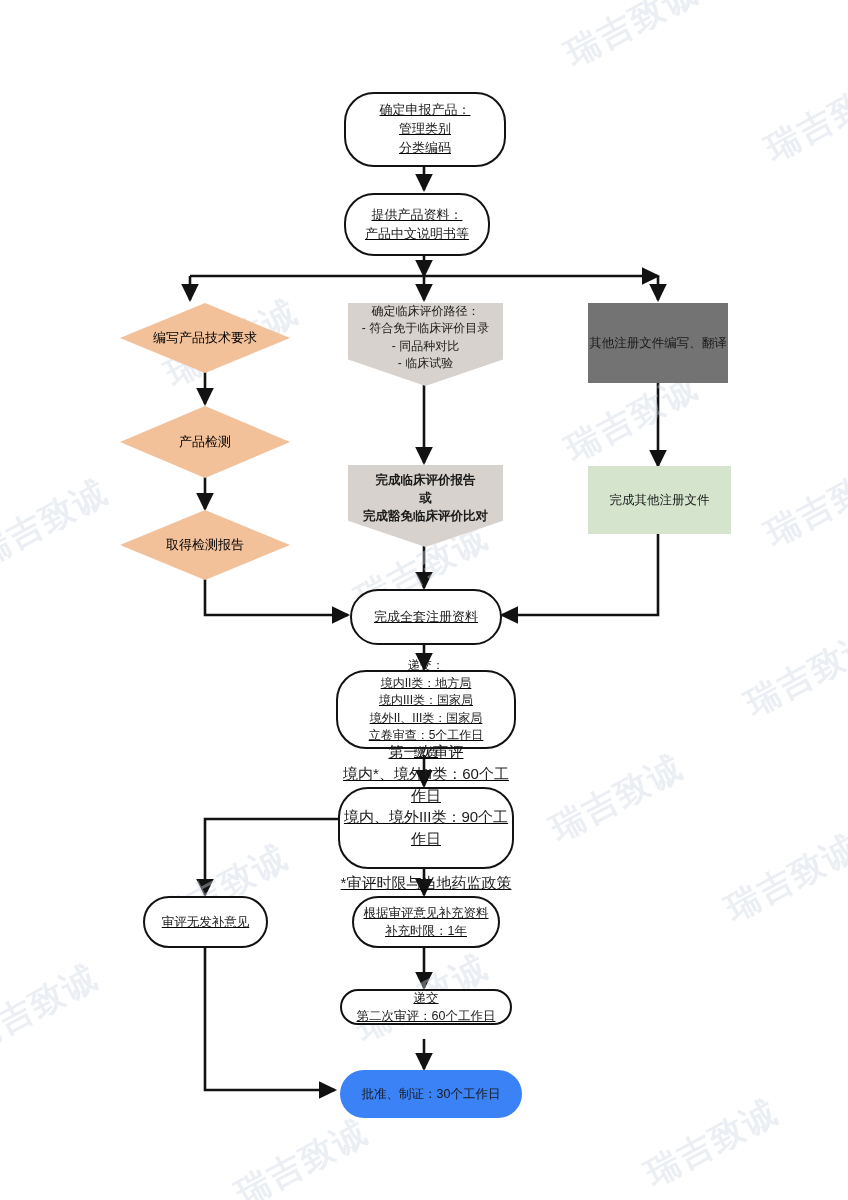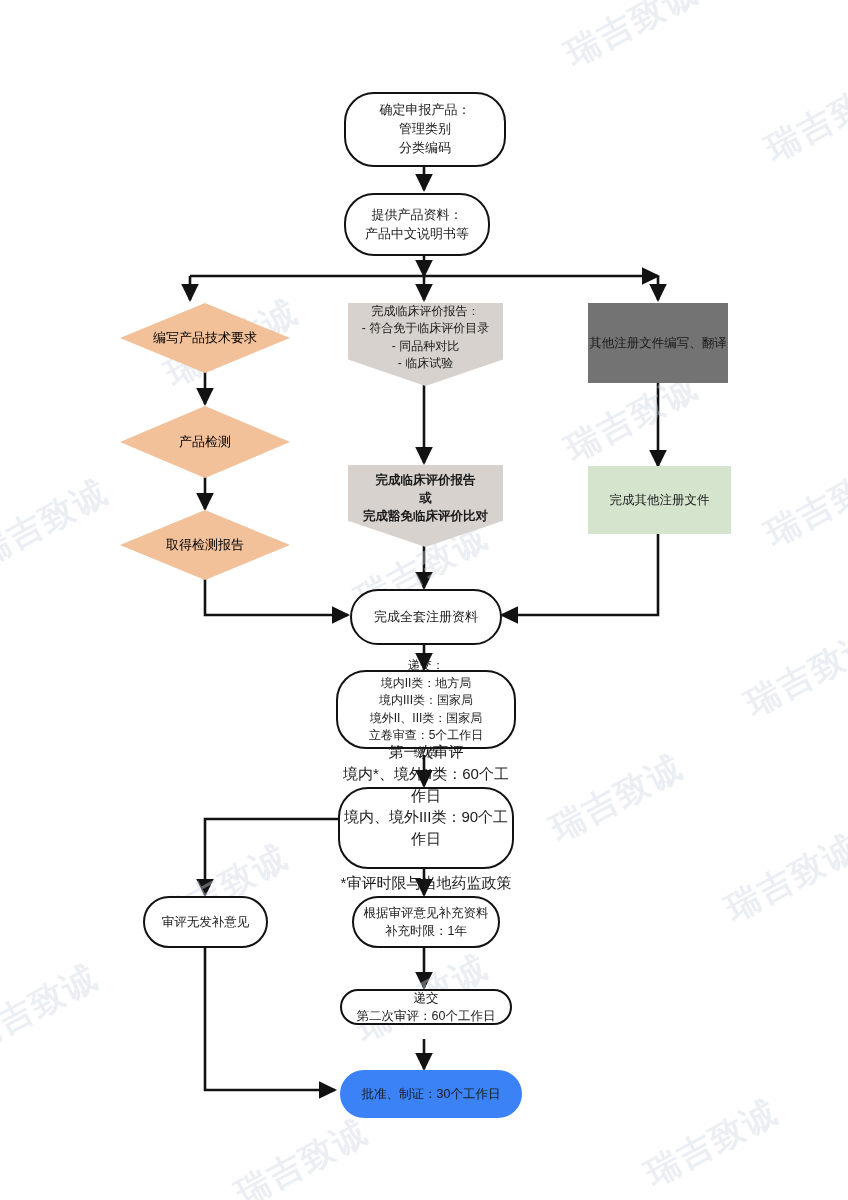--- a/index.html
+++ b/index.html
@@ -9,21 +9,21 @@
     font-family:"Liberation Sans","DejaVu Sans",sans-serif;
     position:relative;overflow:hidden;
   }
   #canvas{position:absolute;inset:0;width:848px;height:1200px;}
   svg.layer{position:absolute;left:0;top:0;width:848px;height:1200px;}
   .node{position:absolute;box-sizing:border-box;display:flex;align-items:center;
         justify-content:center;text-align:center;z-index:3;}
   .node .txt{line-height:1.45;color:#1a1a1a;white-space:pre-line;}
 
   
-  .rrect{background:#ffffff;border:2px solid #121212;border-radius:30px;}
+  .rrect{background:#ffffff;border:2px solid #121212;border-radius:30px;text-decoration:underline;}
   
   .pill{border:none;border-radius:999px;}
   
   .penta{
     clip-path:polygon(0% 0%,100% 0%,100% 68%,50% 100%,0% 68%);
   }
   
   .diamond-wrap{position:absolute;z-index:3;}
   .diamond-shape{position:absolute;inset:0;
      clip-path:polygon(50% 0%,100% 50%,50% 100%,0% 50%);}
@@ -124,21 +124,21 @@
   </div>
 
   <div class="diamond-wrap" style="left:120px;top:510px;width:170px;height:70px;">
     <div class="diamond-shape" style="background:#f2c19a;"></div>
     <div class="diamond-label">
       <span class="txt" style="font-size:13px;">取得检测报告</span>
     </div>
   </div>
 
   <div class="node penta" style="left:348px;top:303px;width:155px;height:83px;background:#d7d2cd;padding-bottom:14px;">
-    <span class="txt" style="font-size:12px;">完成临床评价报告：
+    <span class="txt" style="font-size:12px;">确定临床评价路径：
 - 符合免于临床评价目录
 - 同品种对比
 - 临床试验</span>
   </div>
 
   <div class="node penta" style="left:348px;top:465px;width:155px;height:82px;background:#d7d2cd;padding-bottom:16px;">
     <span class="txt" style="font-size:12.5px;font-weight:600;">完成临床评价报告
 或
 完成豁免临床评价比对</span>
   </div>

